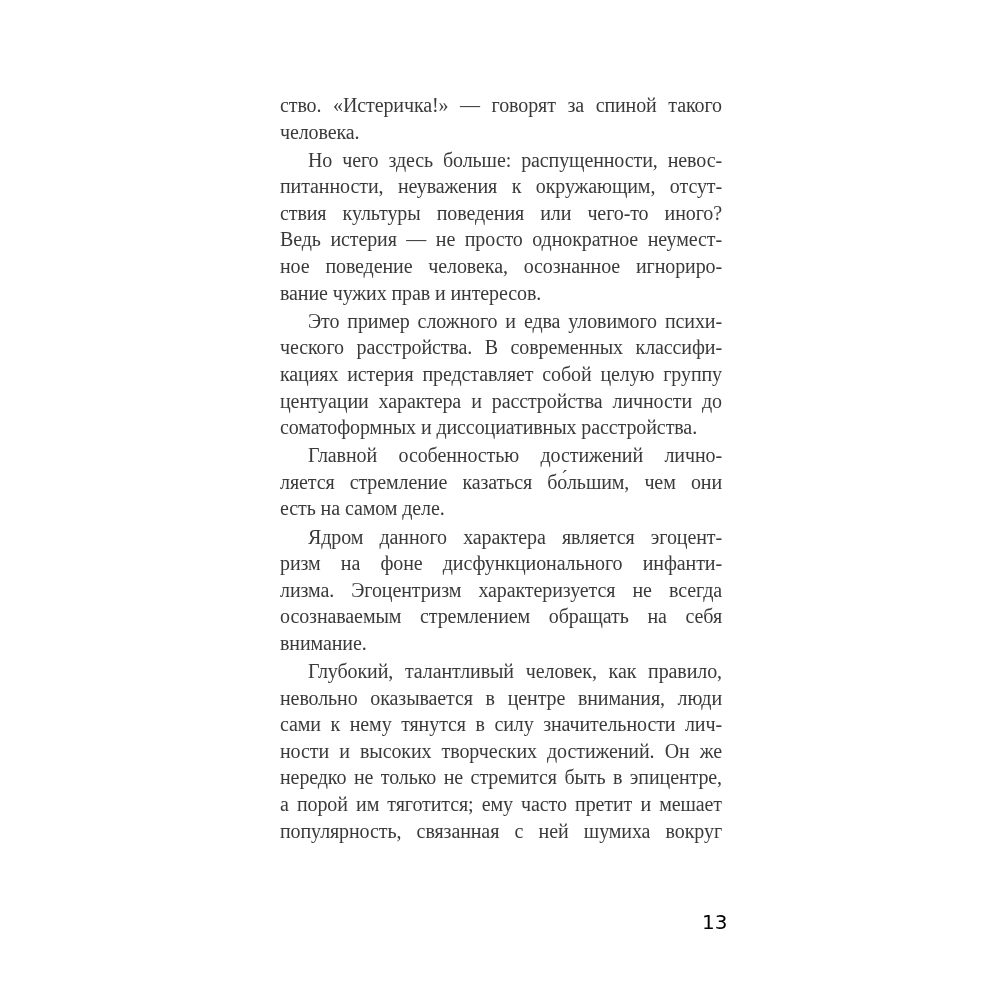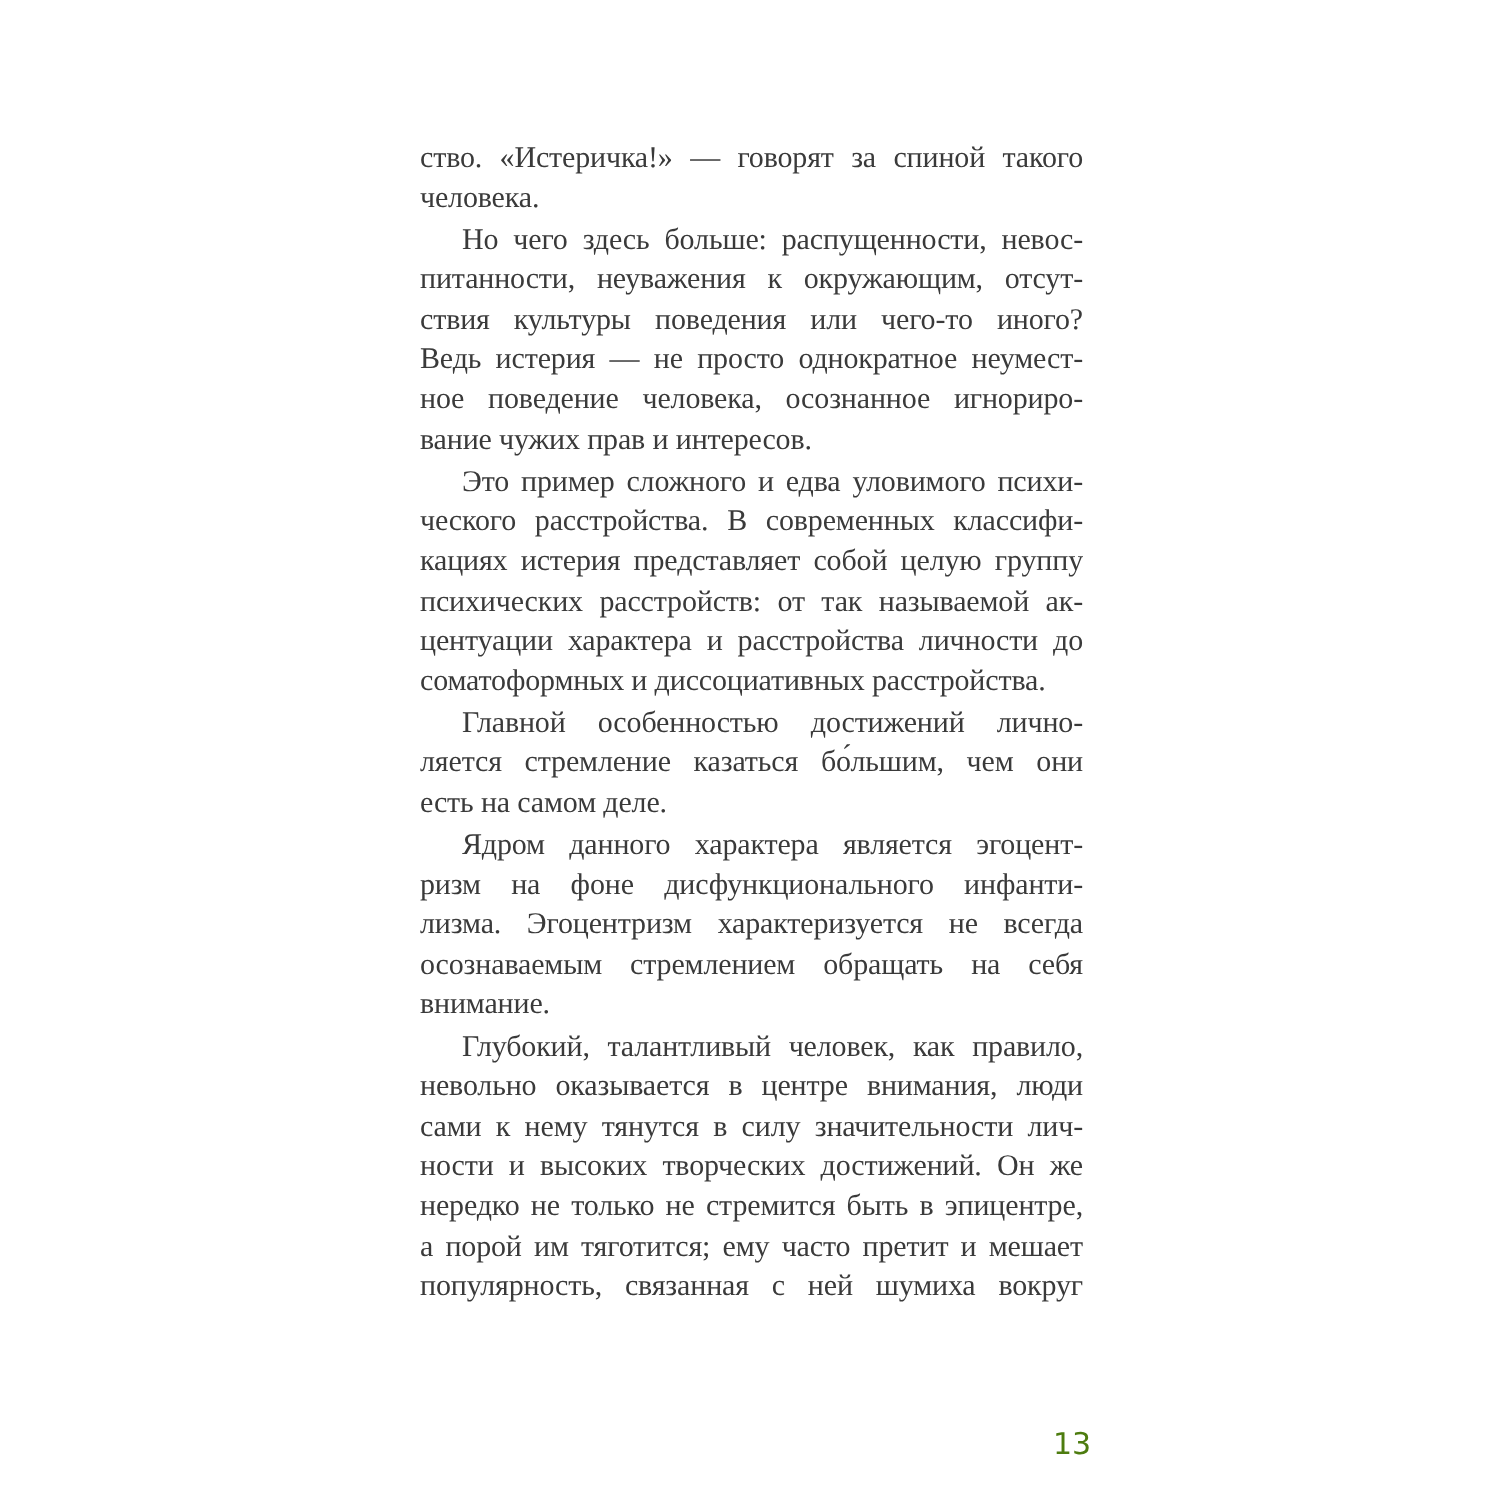--- a/index.html
+++ b/index.html
@@ -39,25 +39,25 @@
   }
   .line.para-end {
     text-align-last: left;
   }
   .line.first-indent {
     padding-left: 28px;
   }
   .page-number {
     position: absolute;
     left: 702px;
-    top: 950px;
+    top: 910px;
     width: 40px;
     font-family: "DejaVu Sans", "Liberation Sans", sans-serif;
     font-size: 20px;
-    color: #4d7c0f;
+    color: #000000;
   }
 </style>
 </head>
 <body>
 
 <div class="page">
   <div class="text-column" id="text-column">
       <div class="para">
         <div class="line">ство. «Истеричка!» — говорят за спиной такого</div>
         <div class="line para-end">человека.</div>
@@ -67,21 +67,20 @@
         <div class="line">питанности, неуважения к окружающим, отсут-</div>
         <div class="line">ствия культуры поведения или чего-то иного?</div>
         <div class="line">Ведь истерия — не просто однократное неумест-</div>
         <div class="line">ное поведение человека, осознанное игнориро-</div>
         <div class="line para-end">вание чужих прав и интересов.</div>
       </div>
       <div class="para">
         <div class="line first-indent">Это пример сложного и едва уловимого психи-</div>
         <div class="line">ческого расстройства. В современных классифи-</div>
         <div class="line">кациях истерия представляет собой целую группу</div>
-        <div class="line">психических расстройств: от так называемой ак-</div>
         <div class="line">центуации характера и расстройства личности до</div>
         <div class="line para-end">соматоформных и диссоциативных расстройства.</div>
       </div>
       <div class="para">
         <div class="line first-indent">Главной особенностью достижений лично-</div>
         <div class="line">ляется стремление казаться бо́льшим, чем они</div>
         <div class="line para-end">есть на самом деле.</div>
       </div>
       <div class="para">
         <div class="line first-indent">Ядром данного характера является эгоцент-</div>

